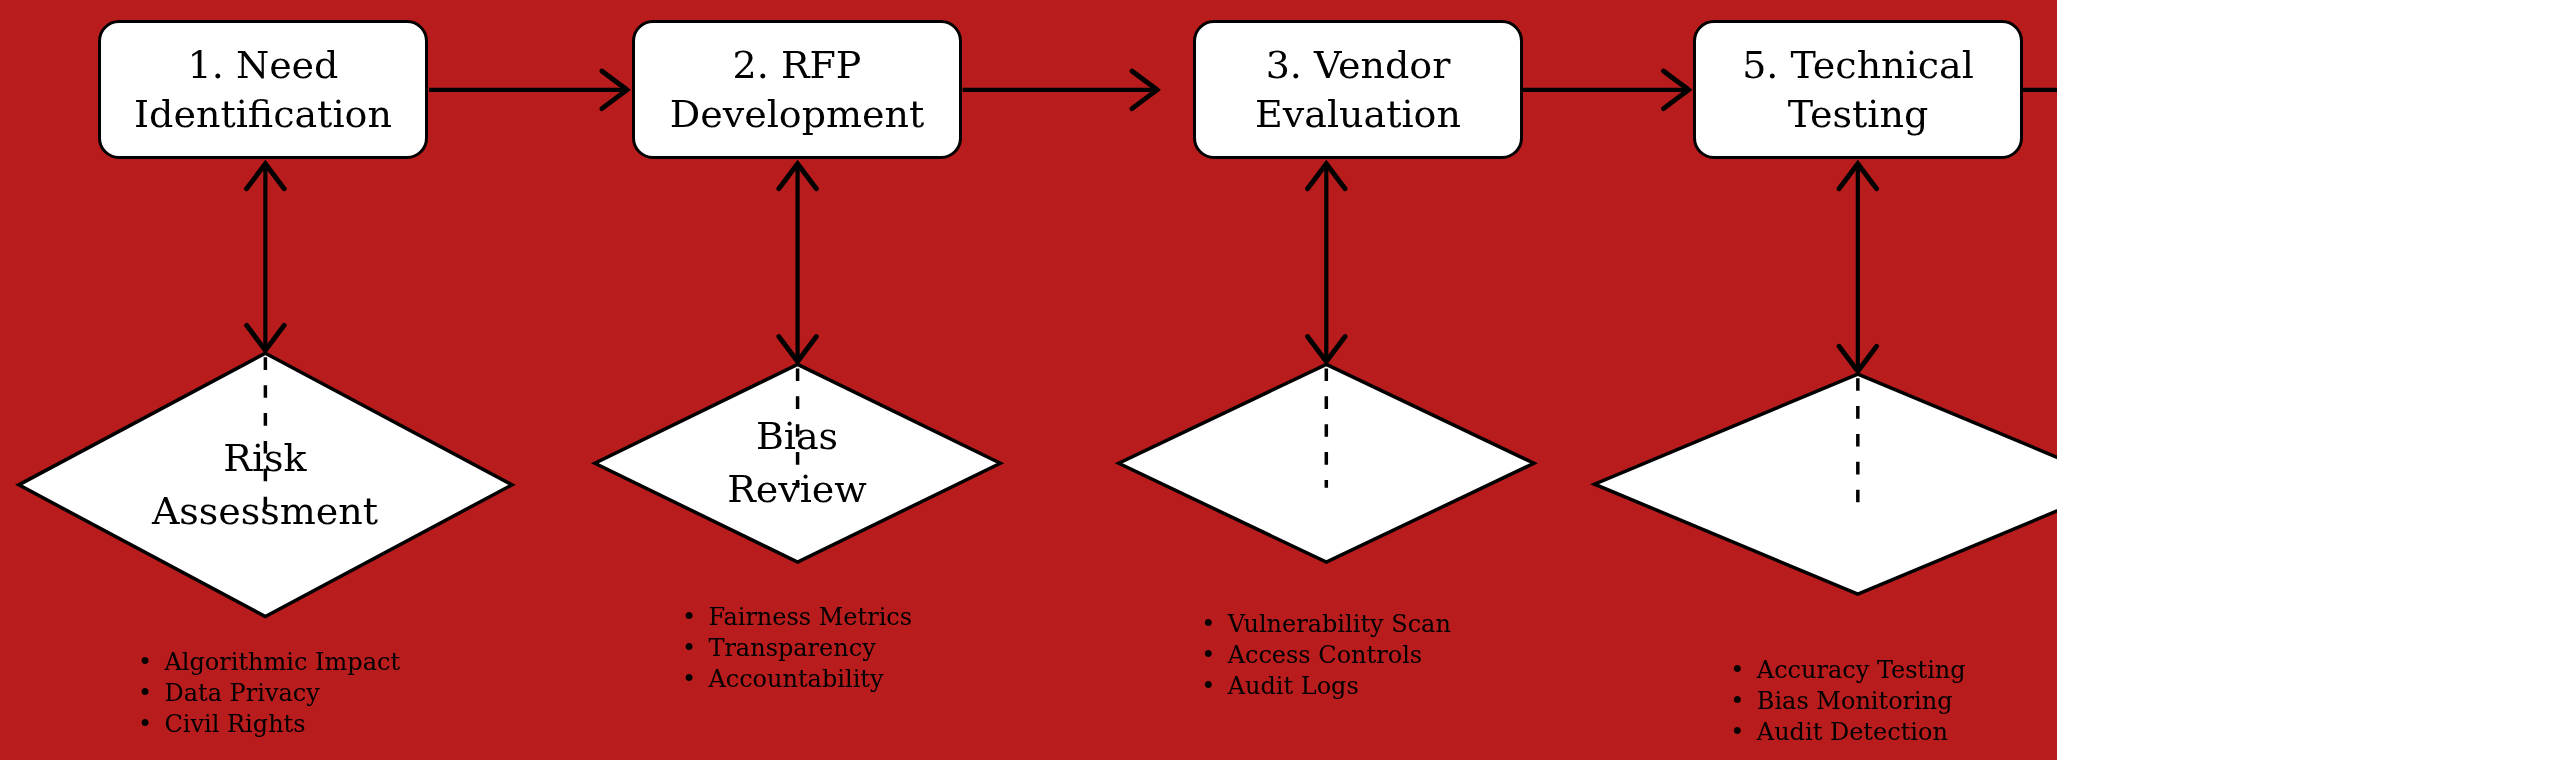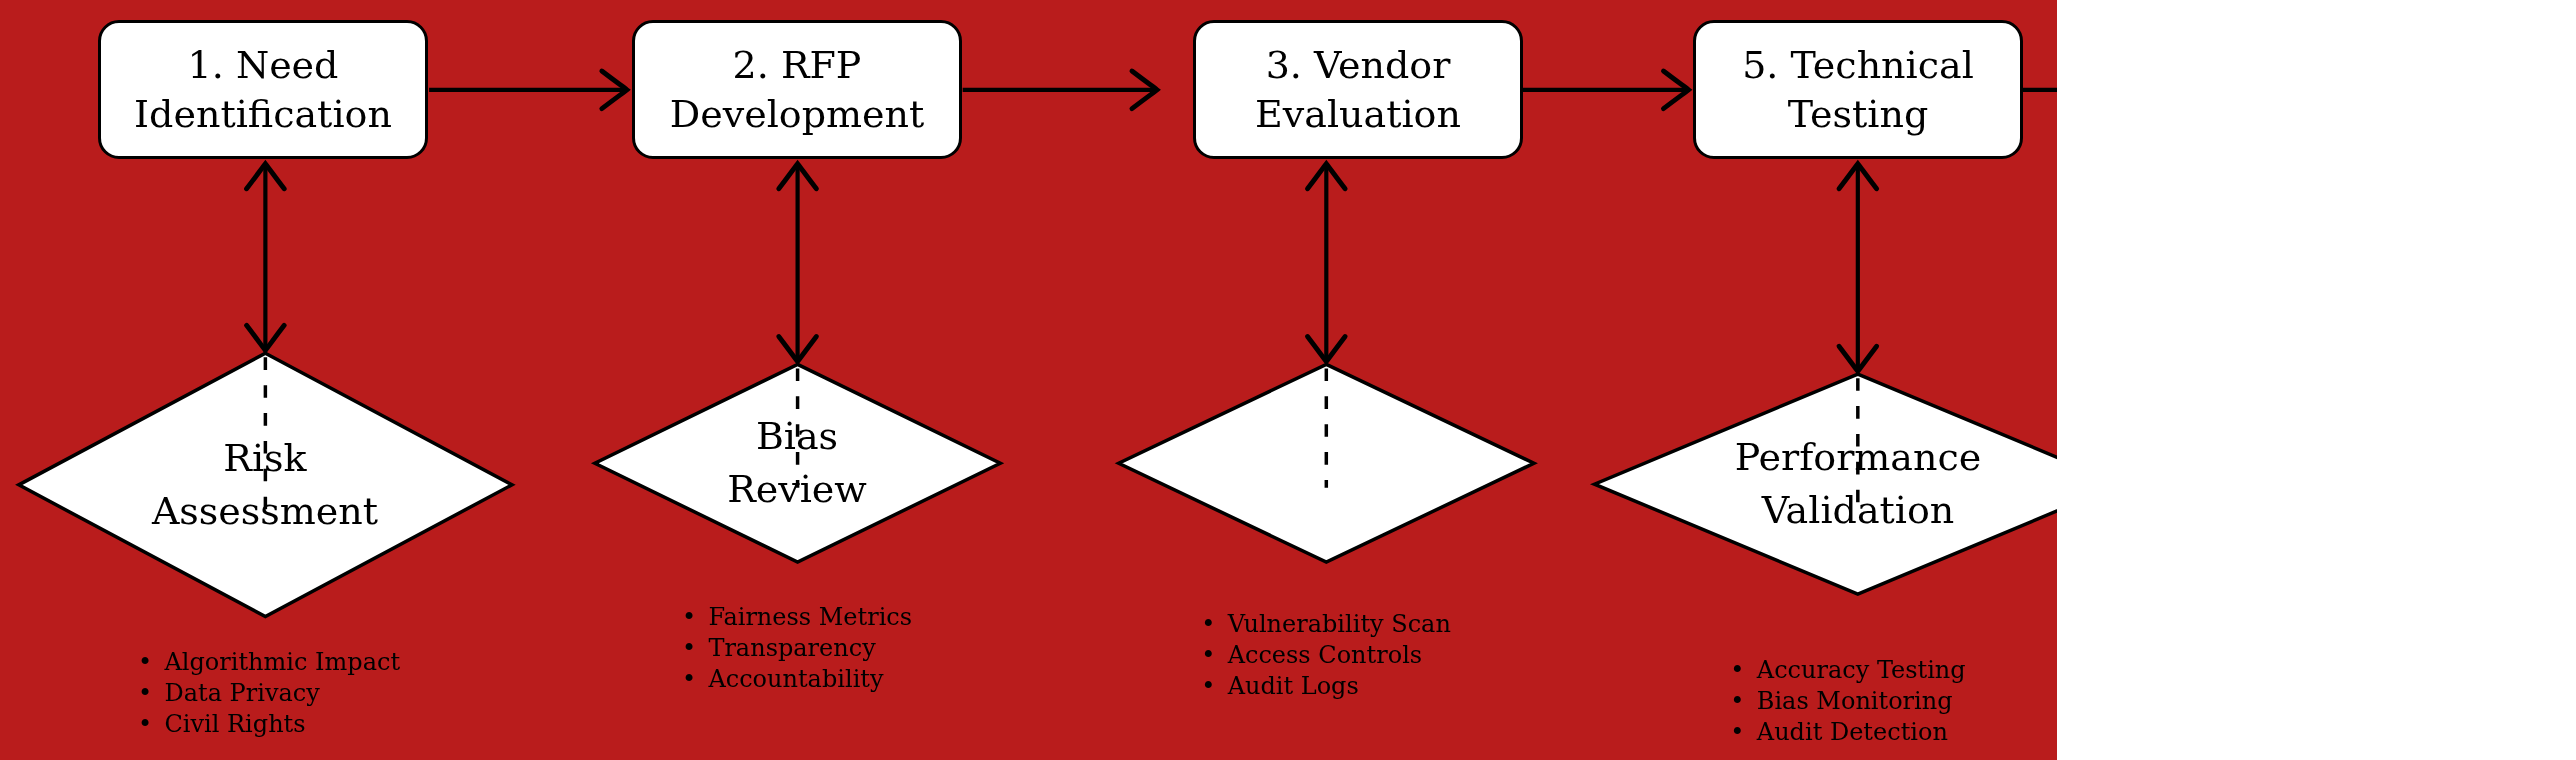--- a/index.html
+++ b/index.html
@@ -117,22 +117,20 @@
   </div>
   <div class="stage-box" style="left:1693px; width:330px;">
     <span class="stage-label">5. Technical
 Testing</span>
   </div>
 
   <div class="diamond-label" style="left:265px; top:485px;">Risk
 Assessment</div>
   <div class="diamond-label" style="left:797px; top:463px;">Bias
 Review</div>
-  <div class="diamond-label" style="left:1858px; top:484px;">Performance
-Validation</div>
 
   <div class="bullet-list" style="left:269px; top:647px;">
     <div class="bullet-item">
       <span class="bullet-dot">•</span>
       <span>Algorithmic Impact</span>
     </div>
     <div class="bullet-item">
       <span class="bullet-dot">•</span>
       <span>Data Privacy</span>
     </div>

